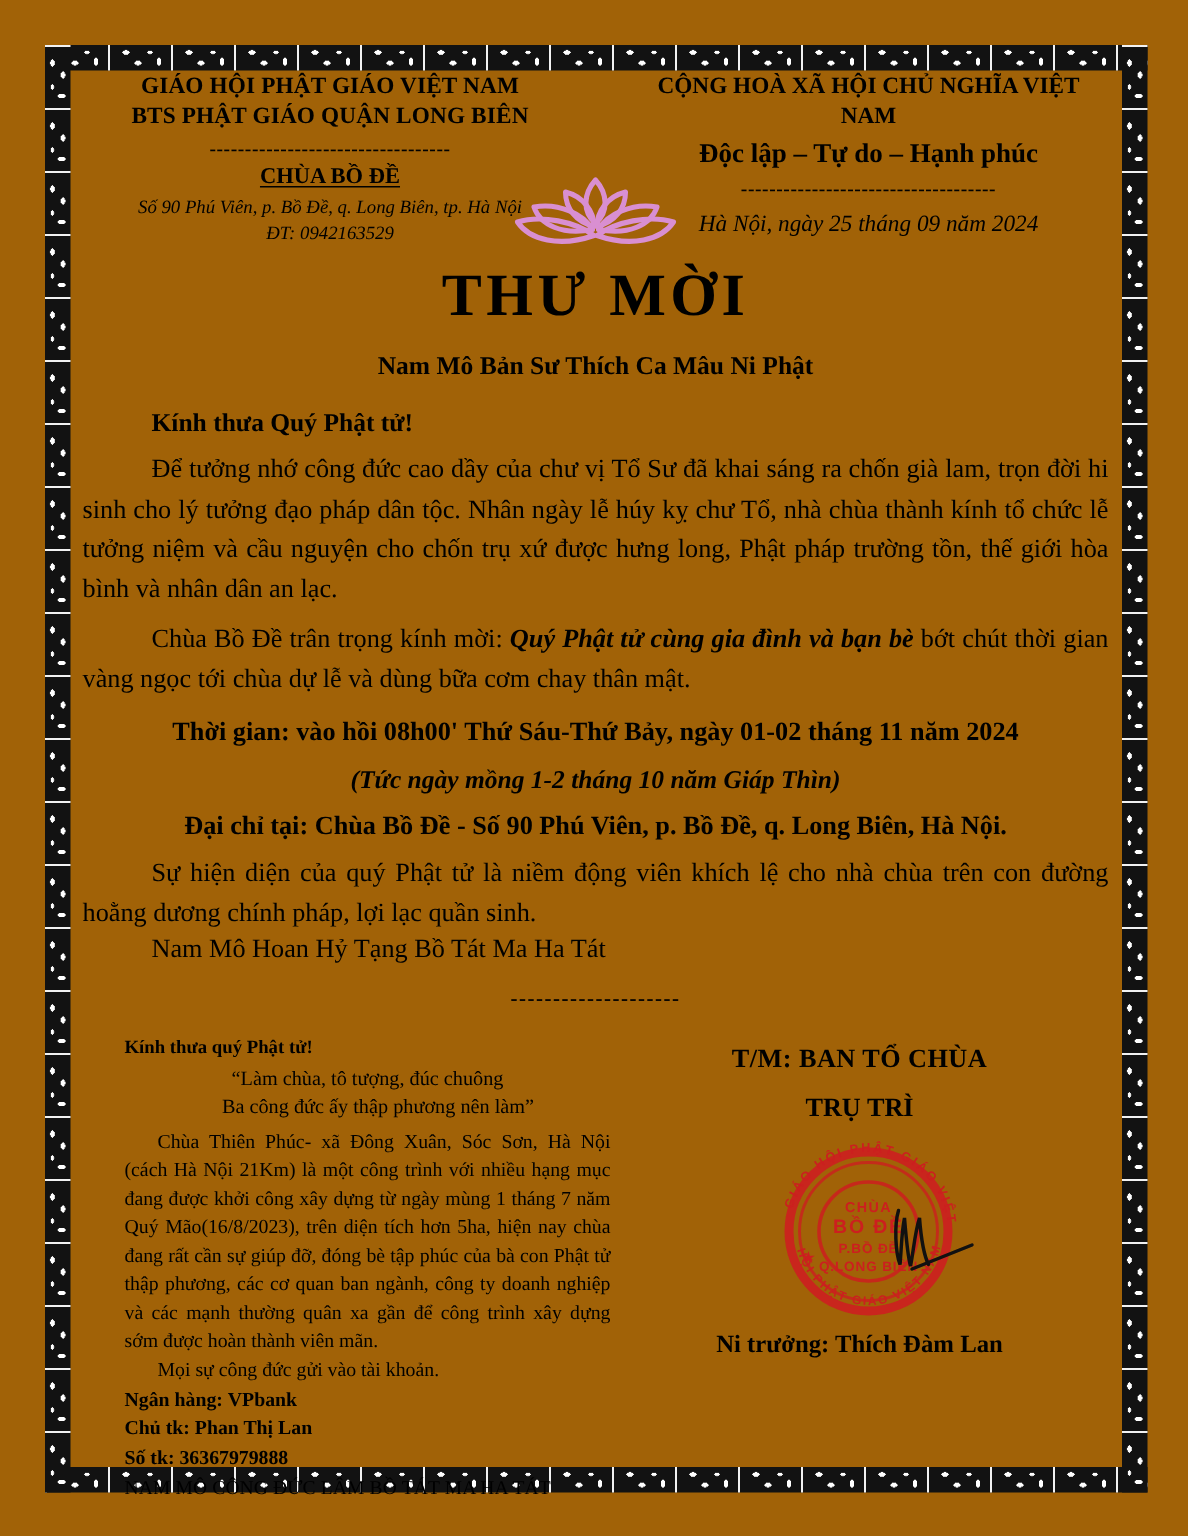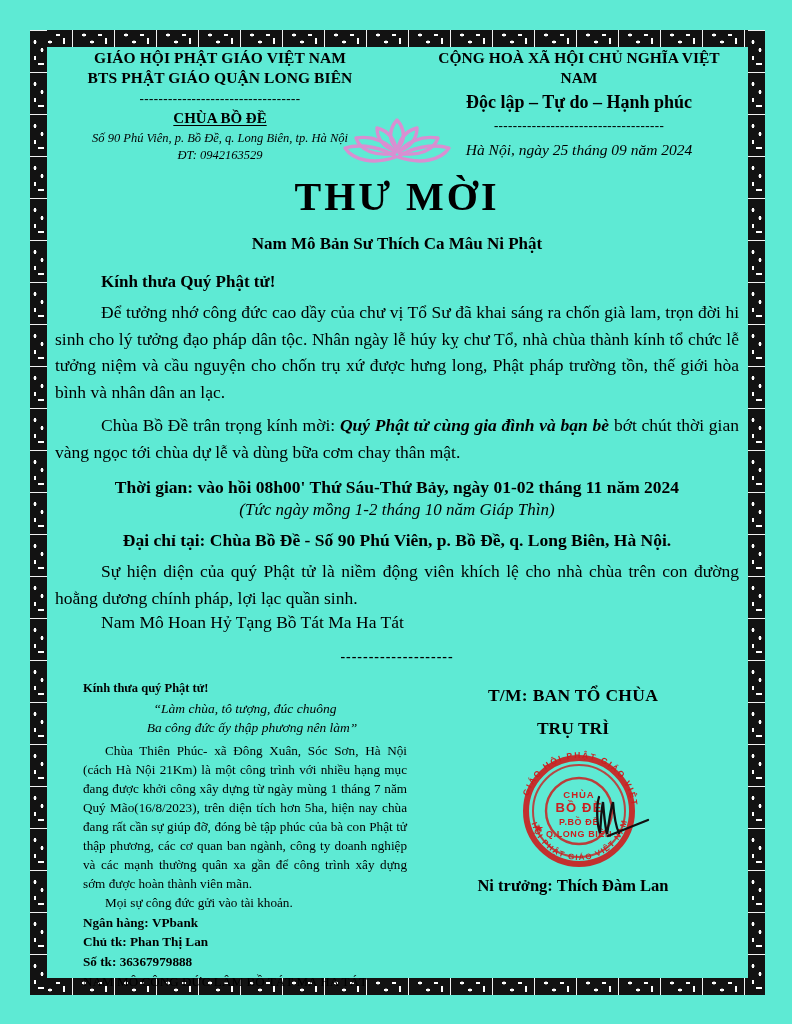--- a/index.html
+++ b/index.html
@@ -3,21 +3,21 @@
 <meta charset="utf-8">
 <style>
   * { box-sizing: border-box; margin: 0; padding: 0; }
   html, body {
     width: 792px; height: 1024px;
     background: #ffffff;
     font-family: "Liberation Serif", "DejaVu Serif", serif;
     color: #000000;
     overflow: hidden;
   }
-  .page { position: relative; width: 792px; height: 1024px; background: #5eead4; }
+  .page { position: relative; width: 792px; height: 1024px; background: #a16207; }
 
   
   .frame {
     position: absolute;
     left: 30px; top: 30px; right: 27px; bottom: 29px;
     border: 0; pointer-events: none;
   }
   .frame-band { position: absolute; background: #121212; }
   .band-top    { left: 0;  top: 0;    right: 0; height: 17px; }
   .band-bottom { left: 0;  bottom: 0; right: 0; height: 17px; }
@@ -85,36 +85,36 @@
   p.body {
     font-size: 17.5px; line-height: 1.52; text-align: justify;
     text-justify: inter-word; text-indent: 46px; margin-top: 7px;
   }
   .bi { font-weight: bold; font-style: italic; }
 
   .line-time {
     text-align: center; font-weight: bold; font-size: 17.5px; margin-top: 12px;
   }
   .line-lunar {
-    text-align: center; font-weight: normal; font-style: italic; font-size: 17px; margin-top: 2px;
+    text-align: center; font-weight: bold; font-style: italic; font-size: 17px; margin-top: 12px;
   }
   .line-addr {
     text-align: center; font-weight: bold; font-size: 17.5px; margin-top: 10px;
   }
   .homage2 { font-size: 17.5px; margin-top: 0; text-indent: 46px; }
 
   .sep { text-align: center; font-size: 14px; letter-spacing: 1px; margin-top: 16px; font-weight: bold; }
 
   
   .bottom { display: flex; margin-top: 16px; }
   .bot-left { width: 352px; padding-left: 28px; }
   .bot-right { flex: 1; text-align: center; padding-top: 4px; }
 
   .bl-title { font-weight: bold; font-size: 12.5px; }
-  .poem { font-style: italic; font-size: 13.5px; text-align: center; line-height: 1.45; margin-top: 3px; }
+  .poem { font-size: 13.5px; text-align: center; line-height: 1.45; margin-top: 3px; }
   .poem .l2 { padding-left: 14px; }
   p.small {
     font-size: 13.2px; line-height: 1.44; text-align: justify;
     text-indent: 22px; margin-top: 3px;
   }
   .bank { font-size: 13.2px; line-height: 1.5; }
   .bank b { font-weight: bold; }
   .namo-small { font-size: 13px; line-height: 1.5; letter-spacing: .1px; }
 
   .tm1 { font-weight: bold; font-size: 17.5px; letter-spacing: .3px; }

